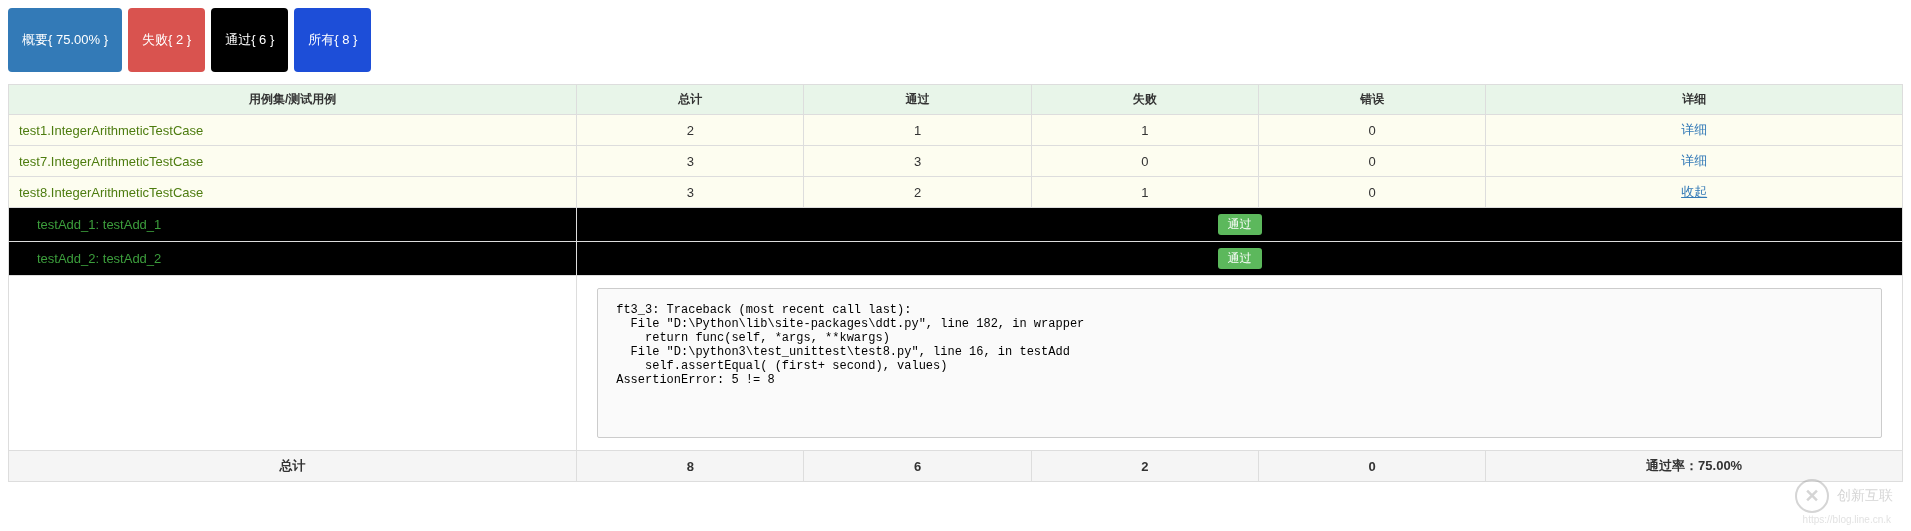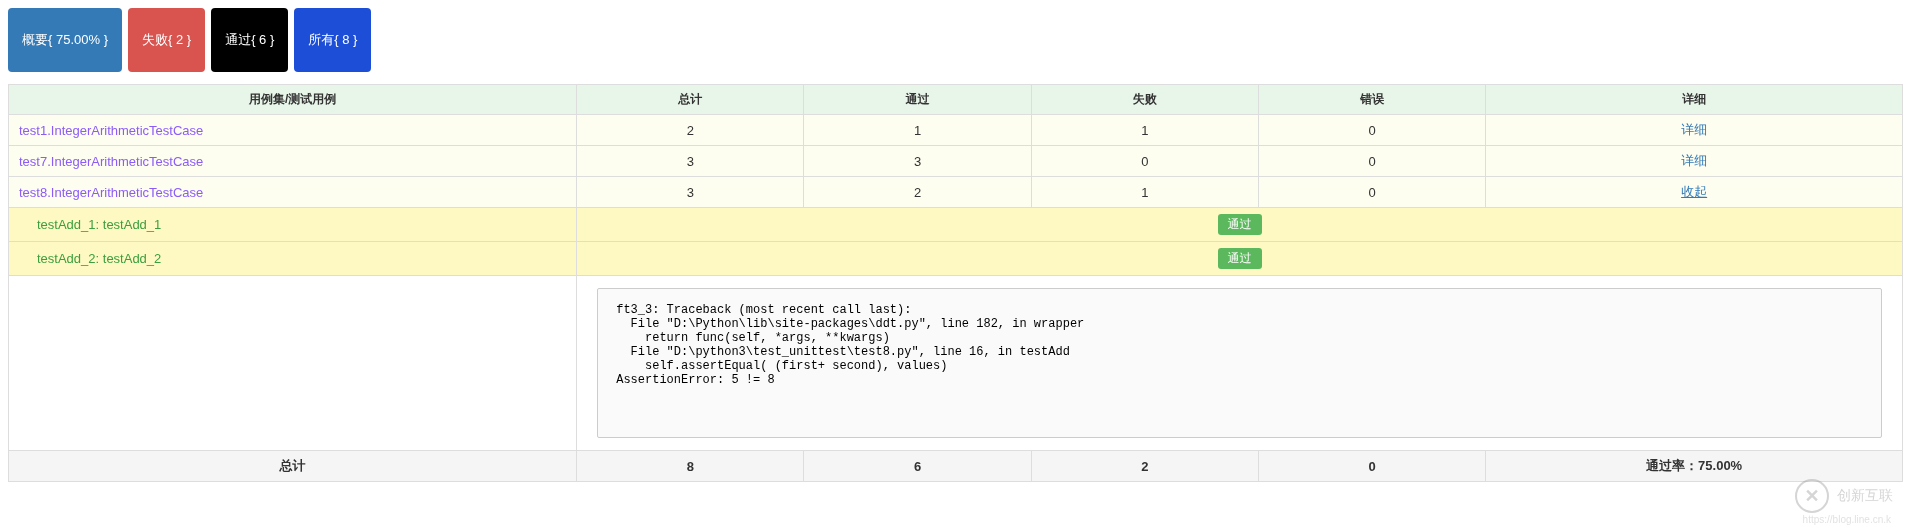--- a/index.html
+++ b/index.html
@@ -10,26 +10,26 @@
     .btn-primary { background: #337ab7; }
     .btn-danger { background: #d9534f; }
     .btn-success { background: #000000; }
     .btn-info { background: #1d4ed8; }
     
     table { width: 100%; border-collapse: collapse; }
     th, td { border: 1px solid #ddd; padding: 6px 10px; text-align: center; }
     th { background: #e8f5e9; font-weight: bold; font-size: 12px; }
     td.left { text-align: left; }
     tr.suite-row td { background: #fdfdf0; }
-    tr.suite-row td:first-child { text-align: left; color: #8b5cf6; }
+    tr.suite-row td:first-child { text-align: left; color: #4d7c0f; }
     
     .link { color: #337ab7; cursor: pointer; }
     .link-underline { color: #337ab7; cursor: pointer; text-decoration: underline; }
     
-    tr.test-row td { background: #fef9c3; margin-left: 33px; }
+    tr.test-row td { background: #000000; margin-left: 33px; }
     tr.test-row td:first-child { text-align: left; padding-left: 28px; }
     .test-pass { color: #3c9e3c; }
     .test-fail { color: #c9302c; font-weight: bold; }
     
     .badge { display: inline-block; padding: 2px 10px; border-radius: 3px; color: #fff; font-size: 12px; }
     .badge-pass { background: #5cb85c; }
     .badge-fail { background: #d9534f; }
     
     .traceback-cell { background: #fff; padding: 12px 20px 12px 20px; }
     .traceback-box { border: 1px solid #ccc; border-radius: 2px; background: #fafafa; padding: 14px 18px; font-family: Consolas, "Courier New", monospace; font-size: 12px; color: #000000; white-space: pre; text-align: left; min-height: 150px; }

